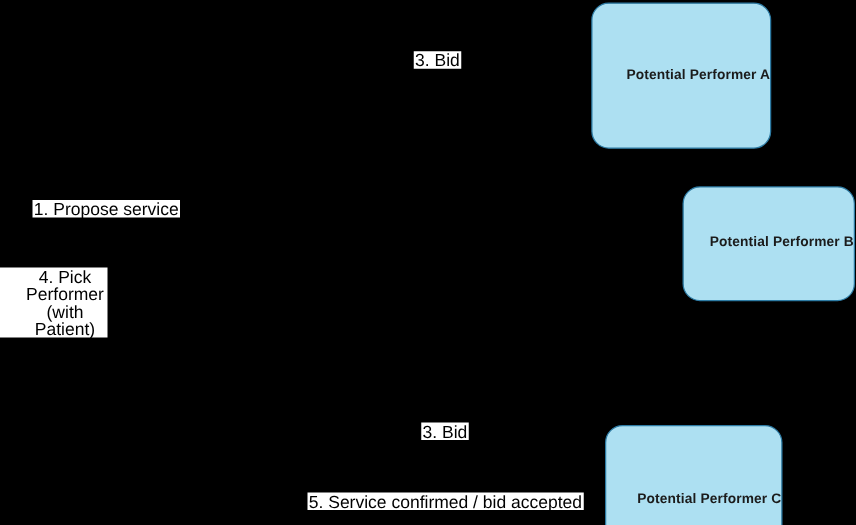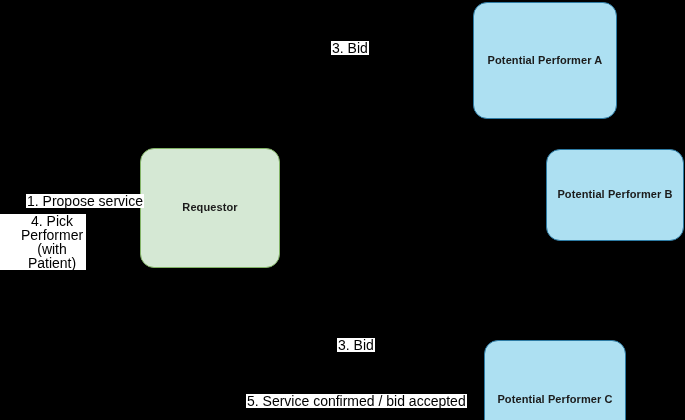--- a/index.html
+++ b/index.html
@@ -40,20 +40,21 @@
     top: 148px;
     width: 140px;
     height: 120px;
     background: #d5e8d4;
     border: 1px solid #82b366;
   }
 
   .node-performer {
     background: #ade0f2;
     border: 1px solid #2d7ba4;
+    justify-content: flex-end;
   }
   .node-performer-a {
     left: 473px;
     top: 2px;
     width: 144px;
     height: 117px;
   }
   .node-performer-b {
     left: 546px;
     top: 149px;
@@ -77,36 +78,33 @@
     line-height: 14px;
     white-space: nowrap;
     padding: 0 1px;
     box-sizing: border-box;
   }
   .edge-label.two-line {
     white-space: normal;
     text-align: center;
   }
 
-  .lbl-propose      { left: 26px;  top: 194px; }
+  .lbl-propose      { left: 26px;  top: 160px; }
   .lbl-pick         { left: -2px;  top: 214px; width: 88px; text-align: center; }
   .lbl-pick span    { display: block; margin-left: 20px; }
   .lbl-who          { left: 281px; top: 188px; }
   .lbl-bid-top      { left: 331px; top: 41px;  }
   .lbl-bid-bottom   { left: 337px; top: 338px; }
   .lbl-confirmed    { left: 246px; top: 394px; }
 </style>
 </head>
 <body>
 
 <div id="canvas">
 
-  <div class="node node-requestor">
-    <span class="node-label">Requestor</span>
-  </div>
 
   <div class="node node-performer node-performer-a">
     <span class="node-label">Potential Performer A</span>
   </div>
 
   <div class="node node-performer node-performer-b">
     <span class="node-label">Potential Performer B</span>
   </div>
 
   <div class="node node-performer node-performer-c">

